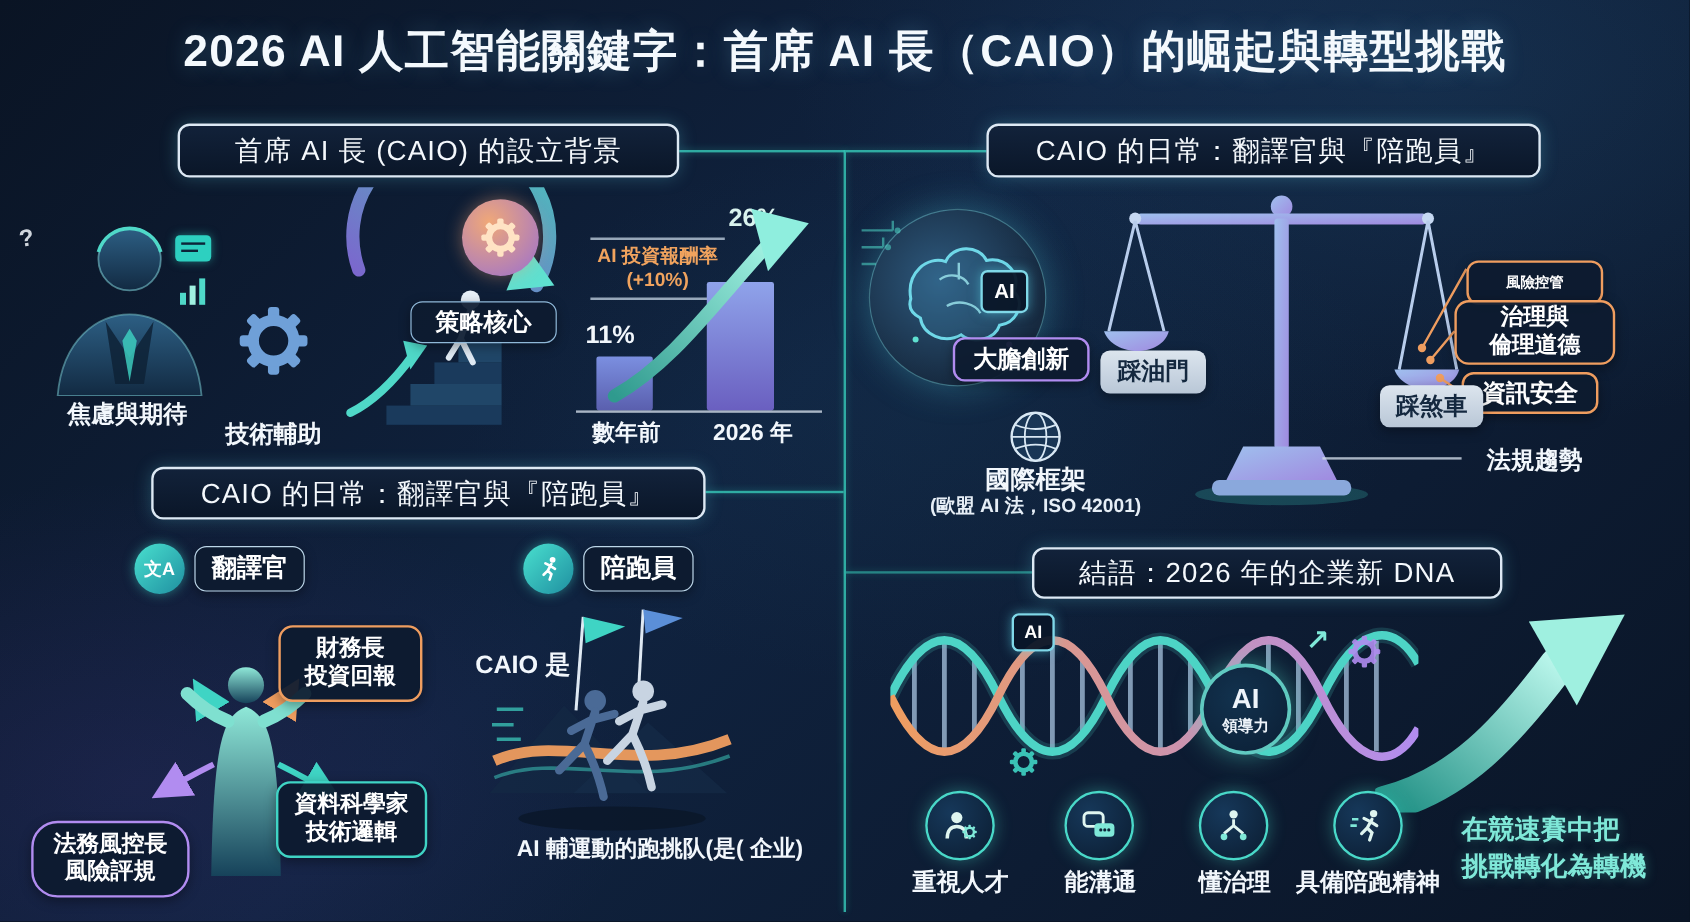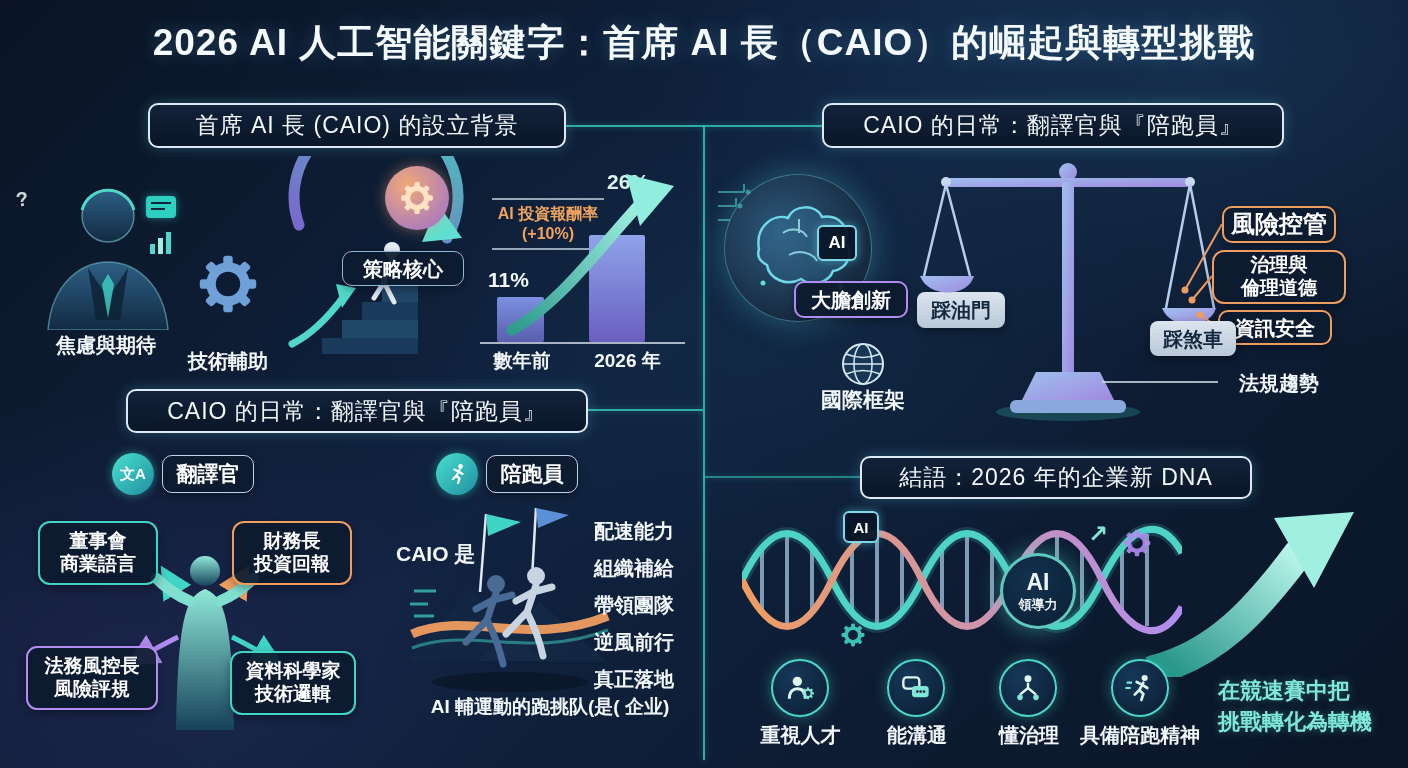--- a/index.html
+++ b/index.html
@@ -207,34 +207,35 @@
     <rect x="92" y="242" width="116" height="13" rx="6" fill="#8aa8dc"></rect>
   </svg>
 
   <svg class="abs" style="left:1150px;top:196px" width="105" height="150" viewBox="0 0 105 150">
     <path d="M35,94 L72,28 M42,104 L62,80 M50,119 L68,131" stroke="#ef9d5f" stroke-width="2" fill="none"></path>
     <circle cx="35" cy="94" r="3.5" fill="#ef9d5f"></circle>
       <circle cx="42" cy="104" r="3.5" fill="#ef9d5f"></circle>
       <circle cx="50" cy="119" r="3.5" fill="#ef9d5f"></circle>
   </svg>
 
-  <div class="badge orange" style="left:1222px;top:206px;width:114px;height:37px;font-size:24px">風險控管</div>
+  <div class="badge orange" style="left:1222px;top:217px;width:114px;height:37px;font-size:12px">風險控管</div>
   <div class="badge orange two-line" style="left:1212px;top:250px;width:134px;height:54px;border-radius:12px">
     <span>治理與</span>
     <span>倫理道德</span>
   </div>
   <div class="badge orange" style="left:1218px;top:310px;width:114px;height:35px;font-size:20px">資訊安全</div>
   <div class="badge light" style="left:1150px;top:321px;width:86px;height:35px;font-size:20px">踩煞車</div>
 
   <svg class="abs" style="left:840px;top:341px" width="46" height="46" viewBox="0 0 46 46">
     <circle cx="23" cy="23" r="20" fill="rgba(40,85,125,.35)" stroke="#d8e8f4" stroke-width="2"></circle>
     <ellipse cx="23" cy="23" rx="9" ry="20" fill="none" stroke="#d8e8f4" stroke-width="1.5"></ellipse>
     <path d="M3,23 H43 M6,13 Q23,20 40,13 M6,33 Q23,26 40,33" fill="none" stroke="#d8e8f4" stroke-width="1.5"></path>
   </svg>
   <div class="lbl" style="left:778px;top:386px;width:170px;font-size:21px">國際框架</div>
+  <div class="lbl" style="left:748px;top:412px;width:230px;font-size:16px;color:#e6eef6">(歐盟 AI 法，ISO 42001)</div>
   <div class="gray-line" style="left:1102px;top:381px;width:116px;height:2px"></div>
   <div class="lbl" style="left:1224px;top:370px;width:110px;font-size:20px">法規趨勢</div>
 
   <div class="pill-header" style="left:126px;top:389px;width:462px;height:44px">CAIO 的日常：翻譯官與『陪跑員』</div>
 
   <div class="abs" style="left:112px;top:453px;width:42px;height:42px;border-radius:50%;
        background:linear-gradient(135deg,#49e0cf,#1f8fa0);display:flex;align-items:center;justify-content:center;
        font-weight:700;font-size:15px;color:#fff;box-shadow:0 0 10px rgba(60,210,195,.5)">文A</div>
   <div class="badge" style="left:162px;top:455px;width:92px;height:38px;border:1.5px solid #bcd6e8;font-size:21px">翻譯官</div>
 
@@ -257,29 +258,25 @@
     <path d="M168,95 C158,85 152,76 146,66" stroke="#3fd4c4" stroke-width="5" fill="none" marker-end="url(#ah-teal)"></path>
     <path d="M206,95 C216,85 222,76 228,66" stroke="#ef9d5f" stroke-width="5" fill="none" marker-end="url(#ah-orange)"></path>
     <path d="M160,132 C140,142 126,150 114,157" stroke="#b18cf0" stroke-width="5" fill="none" marker-end="url(#ah-purple)"></path>
     <path d="M214,132 C234,142 248,150 260,157" stroke="#3fd4c4" stroke-width="5" fill="none" marker-end="url(#ah-teal)"></path>
     <circle cx="187" cy="66" r="15" fill="url(#figGrad)"></circle>
     <path d="M187,84 C168,92 160,110 158,225 L216,225 C214,110 206,92 187,84 Z" fill="url(#figGrad)"></path>
     <path d="M172,96 C160,91 148,83 138,73" stroke="#7fe0d0" stroke-width="11" stroke-linecap="round" fill="none"></path>
     <path d="M202,96 C214,91 226,83 236,73" stroke="#7fe0d0" stroke-width="11" stroke-linecap="round" fill="none"></path>
   </svg>
 
-  <div class="badge teal two-line" style="left:38px;top:521px;width:120px;height:64px;border-radius:12px">
-    <span>董事會</span>
-    <span>商業語言</span>
-  </div>
   <div class="badge orange two-line" style="left:232px;top:521px;width:120px;height:64px;border-radius:12px">
     <span>財務長</span>
     <span>投資回報</span>
   </div>
-  <div class="badge purple two-line" style="left:26px;top:646px;width:132px;height:64px;border-radius:11px">
+  <div class="badge purple two-line" style="left:26px;top:684px;width:132px;height:64px;border-radius:22px">
     <span>法務風控長</span>
     <span>風險評規</span>
   </div>
   <div class="badge teal two-line" style="left:230px;top:651px;width:126px;height:64px;border-radius:12px">
     <span>資料科學家</span>
     <span>技術邏輯</span>
   </div>
 
   <div class="abs" style="left:436px;top:453px;width:42px;height:42px;border-radius:50%;
        background:linear-gradient(135deg,#49e0cf,#1f8fa0);display:flex;align-items:center;justify-content:center;
@@ -307,27 +304,20 @@
       <path d="M88,97 L79,124 M85,104 L68,113 M85,104 L104,99 M79,124 L58,146 M79,124 C87,140 92,154 95,168"></path>
     </g>
     <g stroke="#c8d4e2" stroke-width="7" stroke-linecap="round" fill="none">
       <circle cx="128" cy="80" r="9" fill="#c8d4e2" stroke="none"></circle>
       <path d="M128,89 L119,116 M125,96 L108,105 M125,96 L144,91 M119,116 L98,138 M119,116 C127,132 132,146 135,160"></path>
     </g>
     <path d="M6,95 H28 M2,108 H20 M6,120 H26" stroke="#3fd4c4" stroke-width="3" opacity=".7"></path>
     <ellipse cx="102" cy="186" rx="78" ry="10" fill="#0a1628" opacity=".8"></ellipse>
   </svg>
 
-  <div class="abs" style="left:594px;top:518px;display:flex;flex-direction:column;gap:10px;font-weight:700;font-size:20px;color:#f2f7fc">
-    <div>配速能力</div>
-    <div>組織補給</div>
-    <div>帶領團隊</div>
-    <div>逆風前行</div>
-    <div>真正落地</div>
-  </div>
   <div class="lbl" style="left:400px;top:694px;width:300px;font-size:19px">AI 輔運動的跑挑队(是( 企业)</div>
 
   <div class="pill-header" style="left:860px;top:456px;width:392px;height:43px">結語：2026 年的企業新 DNA</div>
 
   <svg class="abs" style="left:742px;top:508px" width="440" height="145" viewBox="0 0 440 145">
     <defs>
       <linearGradient id="dnaGradB" x1="0" y1="0" x2="1" y2="0">
         <stop offset="0" stop-color="#ef9d5f"></stop>
           <stop offset="1" stop-color="#b18cf0"></stop>
       </linearGradient>

